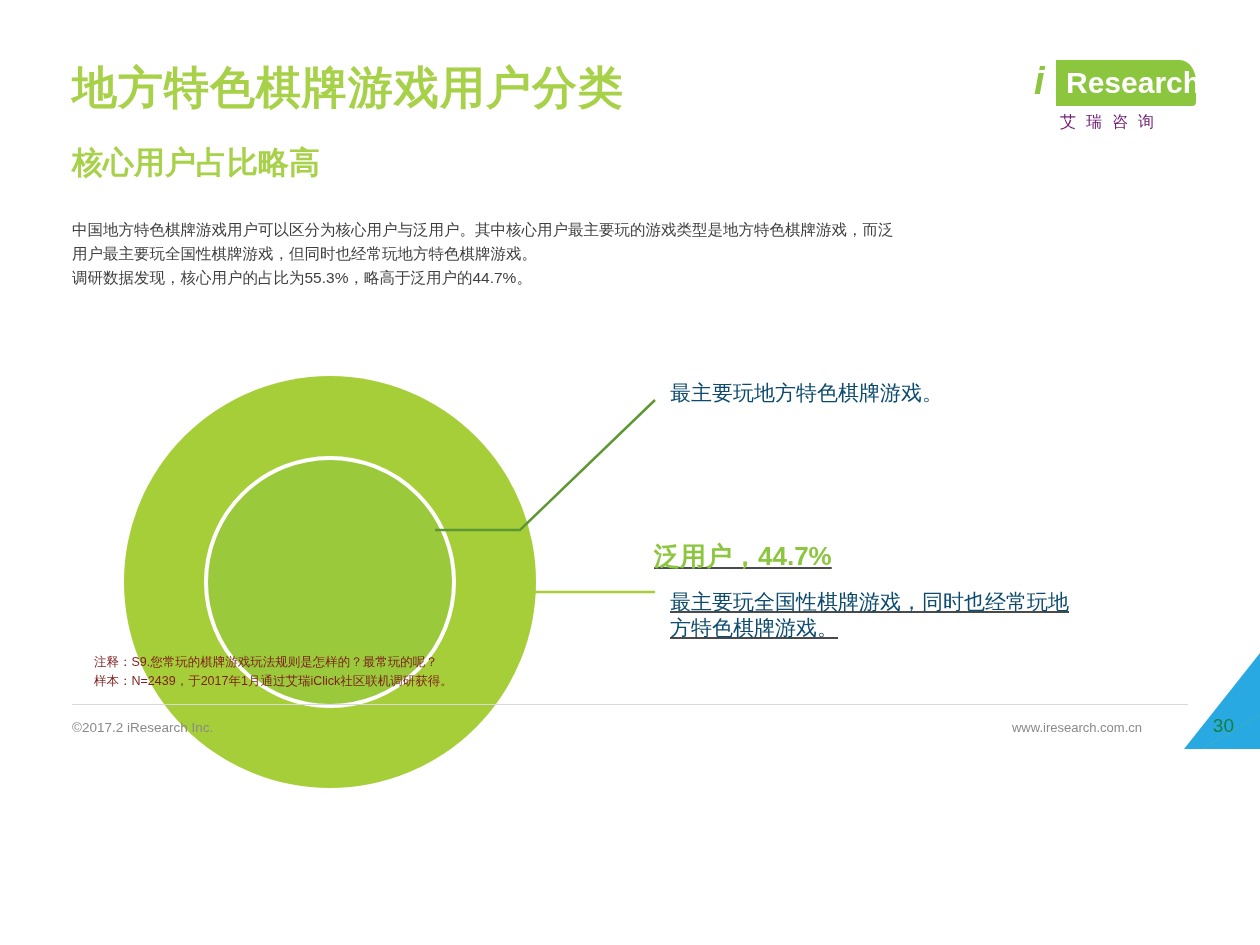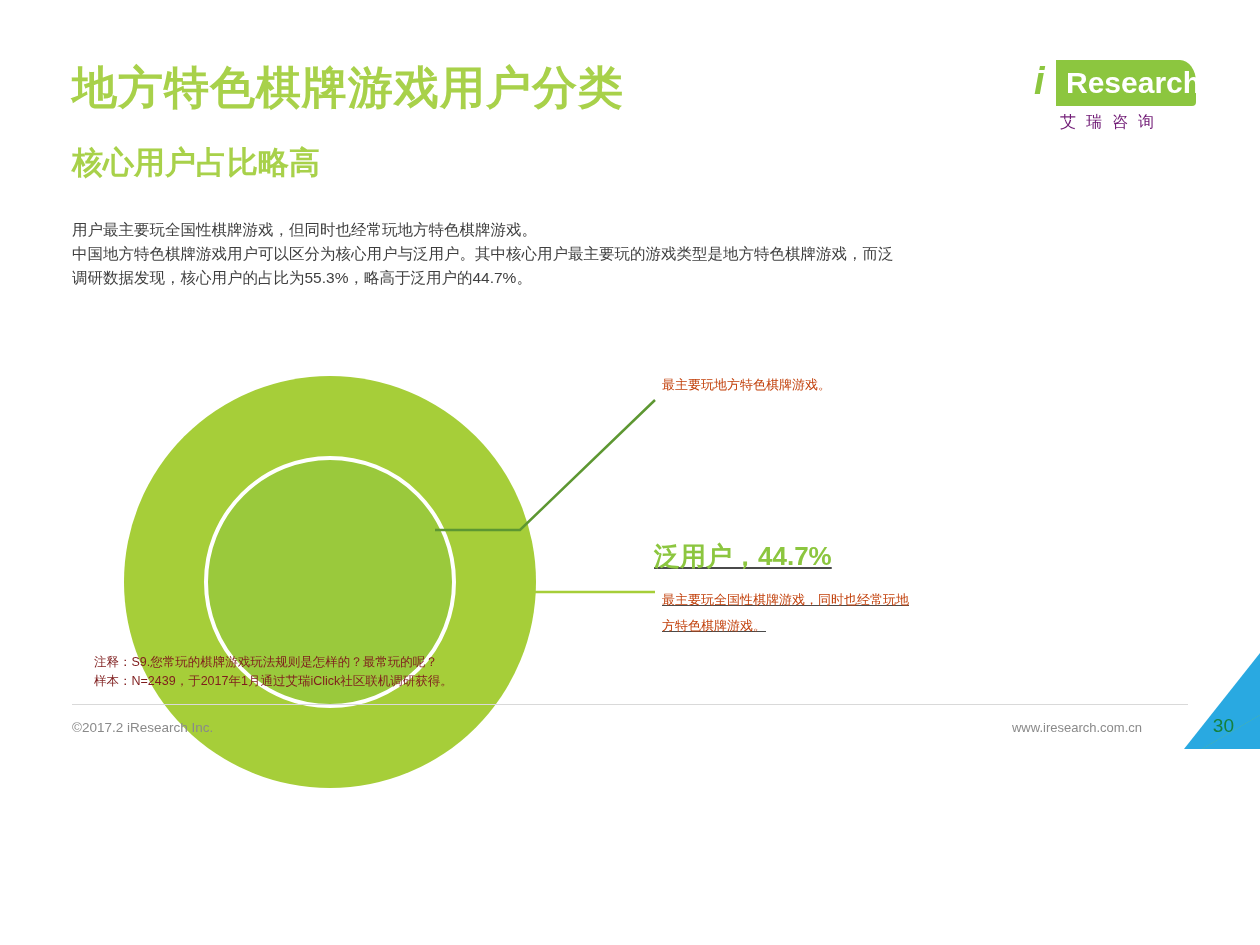--- a/index.html
+++ b/index.html
@@ -151,24 +151,24 @@
   }
   .callout-title {
     font-size: 26px;
     font-weight: bold;
     color: #8cc63f;
     line-height: 34px;
     margin: 0 0 14px 0;
     white-space: nowrap;
   }
   .callout-body {
-    font-size: 13px;
+    font-size: 21px;
     line-height: 26px;
-    color: #c2410c;
-    margin: 8px;
+    color: #0c4a6e;
+    margin: 16px;
   }
   #callout-core { left: 654px; top: 364px; width: 520px; }
   #callout-casual { left: 654px; top: 539px; width: 520px; text-decoration: underline; }
 
   
   .footnotes {
     position: absolute;
     left: 94px;
     bottom: 58px;
     font-size: 12.5px;
@@ -228,22 +228,22 @@
   <div class="logo-wrap">
     <div class="logo-block">
       <div class="logo-green-shape"></div>
       <div class="logo-i">i</div>
       <div class="logo-text">Research</div>
     </div>
     <div class="logo-cn">艾瑞咨询</div>
   </div>
 
   <div class="intro">
+    <p>中国地方特色棋牌游戏用户可以区分为核心用户与泛用户。其中核心用户最主要玩的游戏类型是地方特色棋牌游戏，而泛</p>
     <p>用户最主要玩全国性棋牌游戏，但同时也经常玩地方特色棋牌游戏。</p>
-    <p>中国地方特色棋牌游戏用户可以区分为核心用户与泛用户。其中核心用户最主要玩的游戏类型是地方特色棋牌游戏，而泛</p>
     <p>调研数据发现，核心用户的占比为55.3%，略高于泛用户的44.7%。</p>
   </div>
 
   <div class="donut">
     <div class="donut-hole"></div>
   </div>
 
   <svg class="leader-svg" viewBox="0 0 280 260">
     <polyline points="35,160 120,160 255,30" fill="none" stroke="#5d9732" stroke-width="2.5"></polyline>
     <polyline points="130,222 175,222 255,222" fill="none" stroke="#a6ce39" stroke-width="2.5"></polyline>

